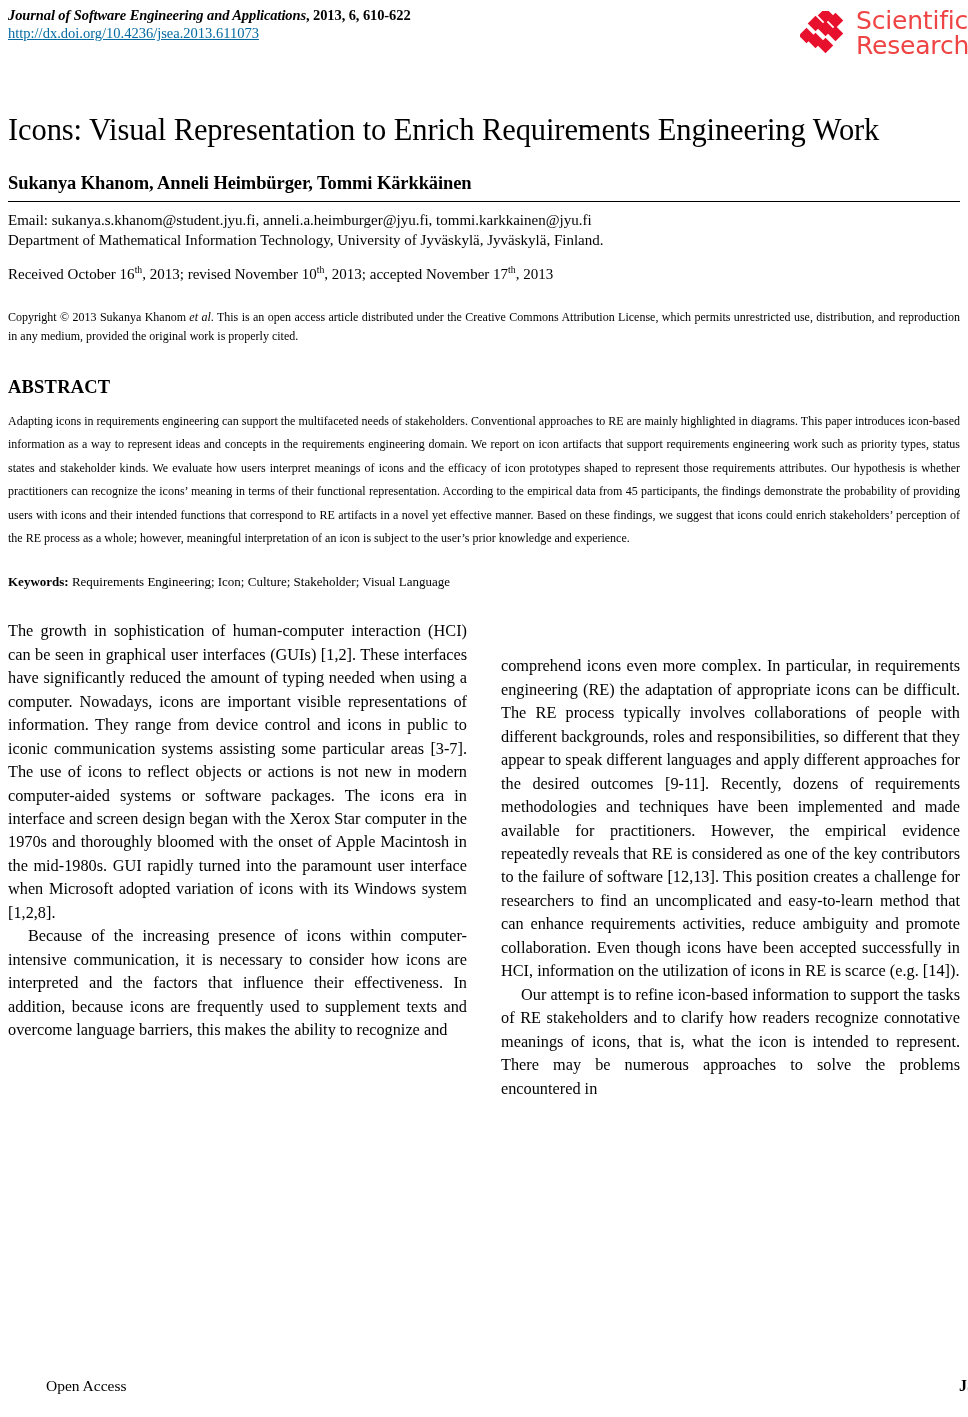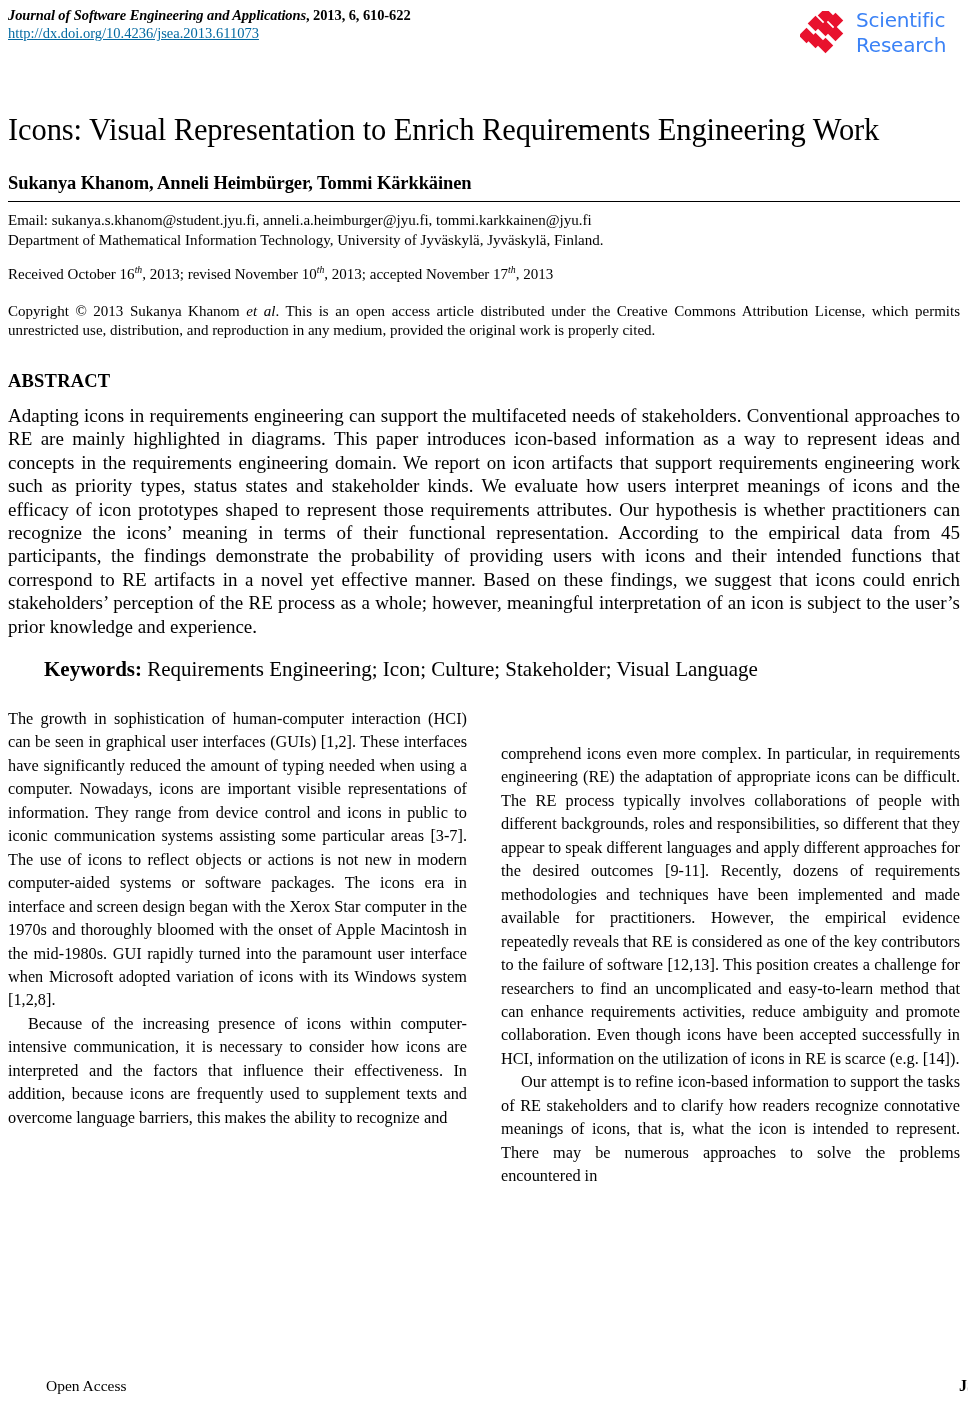--- a/index.html
+++ b/index.html
@@ -75,23 +75,23 @@
     position: absolute;
     left: 0; top: 3px;
     width: 54px;
     height: 48px;
   }
   .logo-words {
     position: absolute;
     left: 56px;
     top: 0px;
     font-family: "DejaVu Sans", sans-serif;
-    font-size: 20px;
+    font-size: 25px;
     line-height: 25px;
-    color: #3b82f6;
+    color: #ef4444;
     letter-spacing: -0.2px;
   }
   .logo-words div { white-space: nowrap; }
 
   
   .title {
     margin-top: 42px;
     font-size: 30.5px;
     line-height: 41px;
     font-weight: normal;
@@ -117,47 +117,46 @@
     line-height: 19.5px;
   }
   .affil div { white-space: nowrap; }
 
   .dates {
     margin-top: 15px;
     font-size: 15px;
     line-height: 19.5px;
   }
   .copyright {
-    margin-top: 17px;
-    font-size: 15px;
+    margin-top: 23px;
+    font-size: 12px;
     line-height: 19.5px;
     text-align: justify;
     width: 952px;
   }
 
   
   .abstract-head {
     margin-top: 30px;
     font-size: 18.5px;
     font-weight: bold;
     letter-spacing: 0.2px;
   }
   .abstract-body {
     margin-top: 12px;
-    font-size: 19px;
+    font-size: 12px;
     line-height: 23.4px;
     text-align: justify;
     text-justify: inter-word;
     width: 952px;
   }
   .keywords {
     margin-top: 20px;
-    font-size: 21px;
+    font-size: 13px;
     line-height: 23px;
-    margin-left: 36px;
   }
   .keywords b { font-weight: bold; }
 
   
   .columns {
     margin-top: 26px;
     display: flex;
     width: 952px;
     gap: 34px;
   }
@@ -193,21 +192,21 @@
     font-size: 15.5px;
     display: flex;
     justify-content: space-between;
     align-items: flex-start;
     margin-left: 38px;
   }
   .footer-right {
     font-weight: bold;
     font-size: 16px;
   }
-  sup { font-size: 0.65em; vertical-align: super; line-height: 0; font-style: italic; }
+  sup { font-size: 0.65em; vertical-align: super; line-height: 0; }
   .ital { font-style: italic; }
 </style>
 </head>
 <body>
 
 <div class="page">
   <div class="content">
 
     <div class="masthead">
       <div class="masthead-text">

